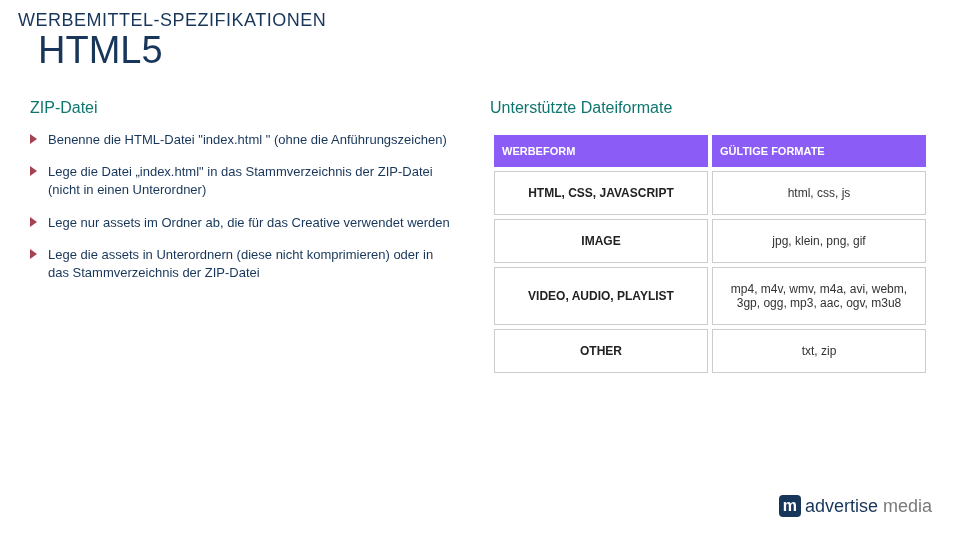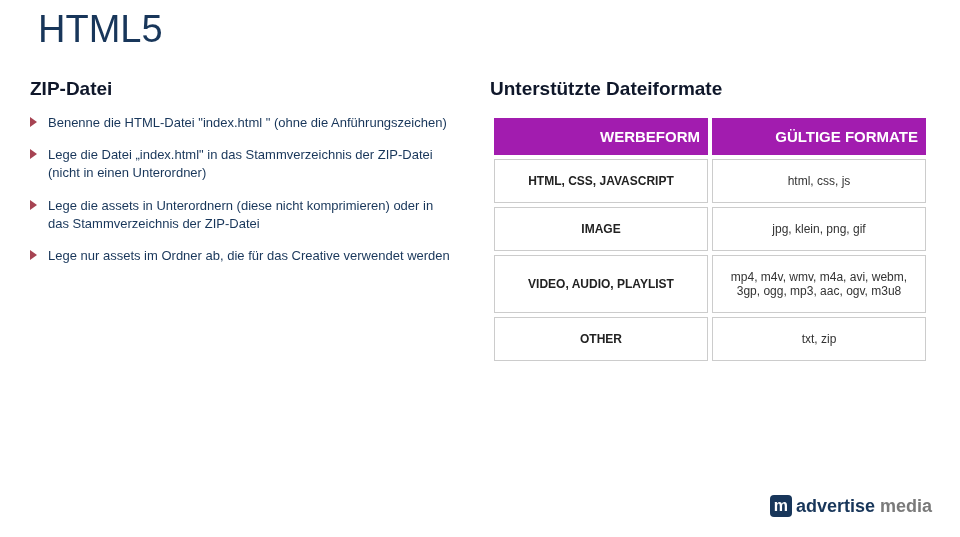--- a/index.html
+++ b/index.html
@@ -32,23 +32,23 @@
     padding: 30px 30px 0 30px;
     gap: 40px;
   }
   .left {
     flex: 0 0 420px;
   }
   .right {
     flex: 1;
   }
   .section-title {
-    color: #0f172a;
-    font-size: 19px;
-    font-weight: 700;
+    color: #0f766e;
+    font-size: 16px;
+    font-weight: 400;
     margin-bottom: 14px;
   }
   .bullet-list {
     list-style: none;
   }
   .bullet-list li {
     position: relative;
     padding-left: 18px;
     color: #18365a;
     font-size: 13px;
@@ -65,26 +65,26 @@
     border-top: 5px solid transparent;
     border-bottom: 5px solid transparent;
     border-left: 7px solid #a64352;
   }
   .table {
     width: 100%;
     border-collapse: separate;
     border-spacing: 4px;
   }
   .table th {
-    background: #a21caf;
+    background: #8b5cf6;
     color: #fff;
-    font-size: 15px;
+    font-size: 11px;
     font-weight: 700;
     padding: 10px 8px;
-    text-align: right;
+    text-align: left;
     width: 50%;
   }
   .table td {
     border: 1px solid #ccc;
     font-size: 12px;
     padding: 14px 8px;
     text-align: center;
     color: #333;
   }
   .table td:first-child {
@@ -107,42 +107,43 @@
     width: 22px;
     height: 22px;
     display: flex;
     align-items: center;
     justify-content: center;
     border-radius: 4px;
   }
   .logo-text {
     color: #18365a;
     font-size: 18px;
-    font-weight: 700;
+    font-weight: 400;
   }
   .logo-media {
     color: #7a7a7a;
   }
 </style>
 </head>
 <body>
 
 <div class="header">
+  <div class="header-sub">WERBEMITTEL-SPEZIFIKATIONEN</div>
   <div class="header-main">HTML5</div>
 </div>
 
 <div class="content">
 
   <div class="left">
     <div class="section-title">ZIP-Datei</div>
     <ul class="bullet-list">
       <li>Benenne die HTML-Datei "index.html " (ohne die Anführungszeichen)</li>
       <li>Lege die Datei „index.html" in das Stammverzeichnis der ZIP-Datei (nicht in einen Unterordner)</li>
+      <li>Lege nur assets im Ordner ab, die für das Creative verwendet werden</li>
       <li>Lege die assets in Unterordnern (diese nicht komprimieren) oder in das Stammverzeichnis der ZIP-Datei</li>
-      <li>Lege nur assets im Ordner ab, die für das Creative verwendet werden</li>
     </ul>
   </div>
 
   <div class="right">
     <div class="section-title">Unterstützte Dateiformate</div>
     <table class="table">
       <thead>
         <tr>
           <th>WERBEFORM</th>
           <th>GÜLTIGE FORMATE</th>

